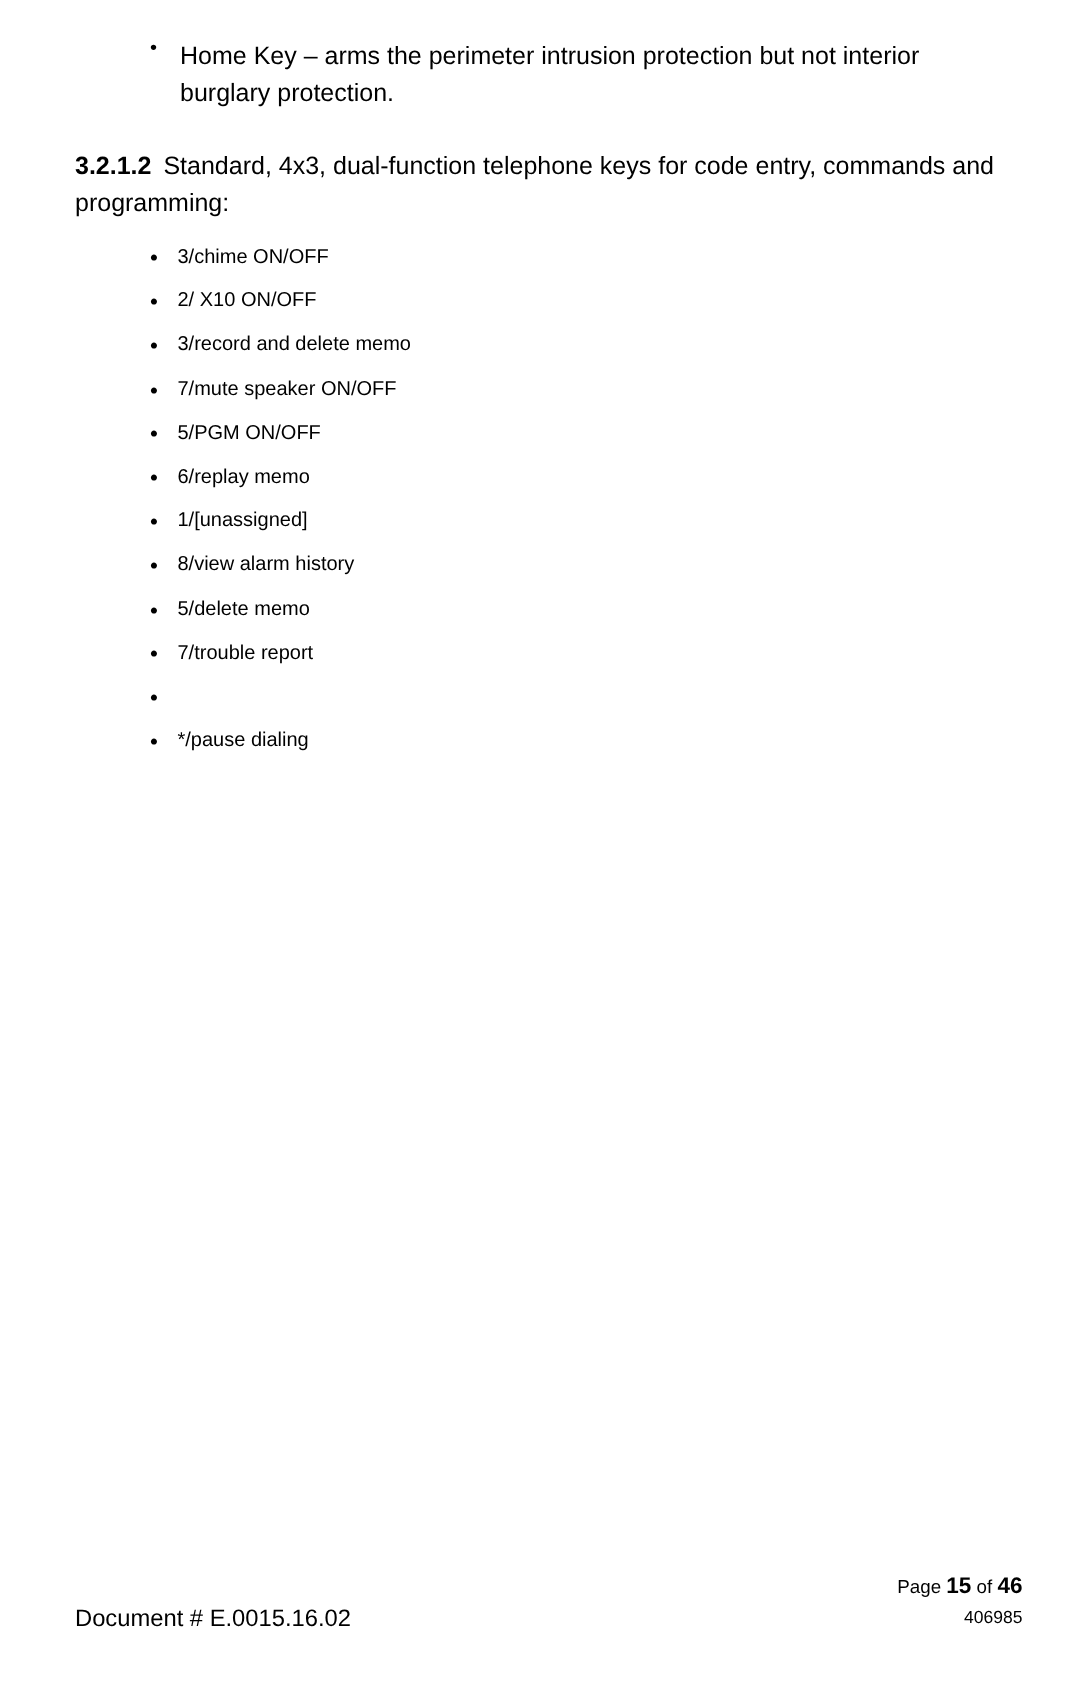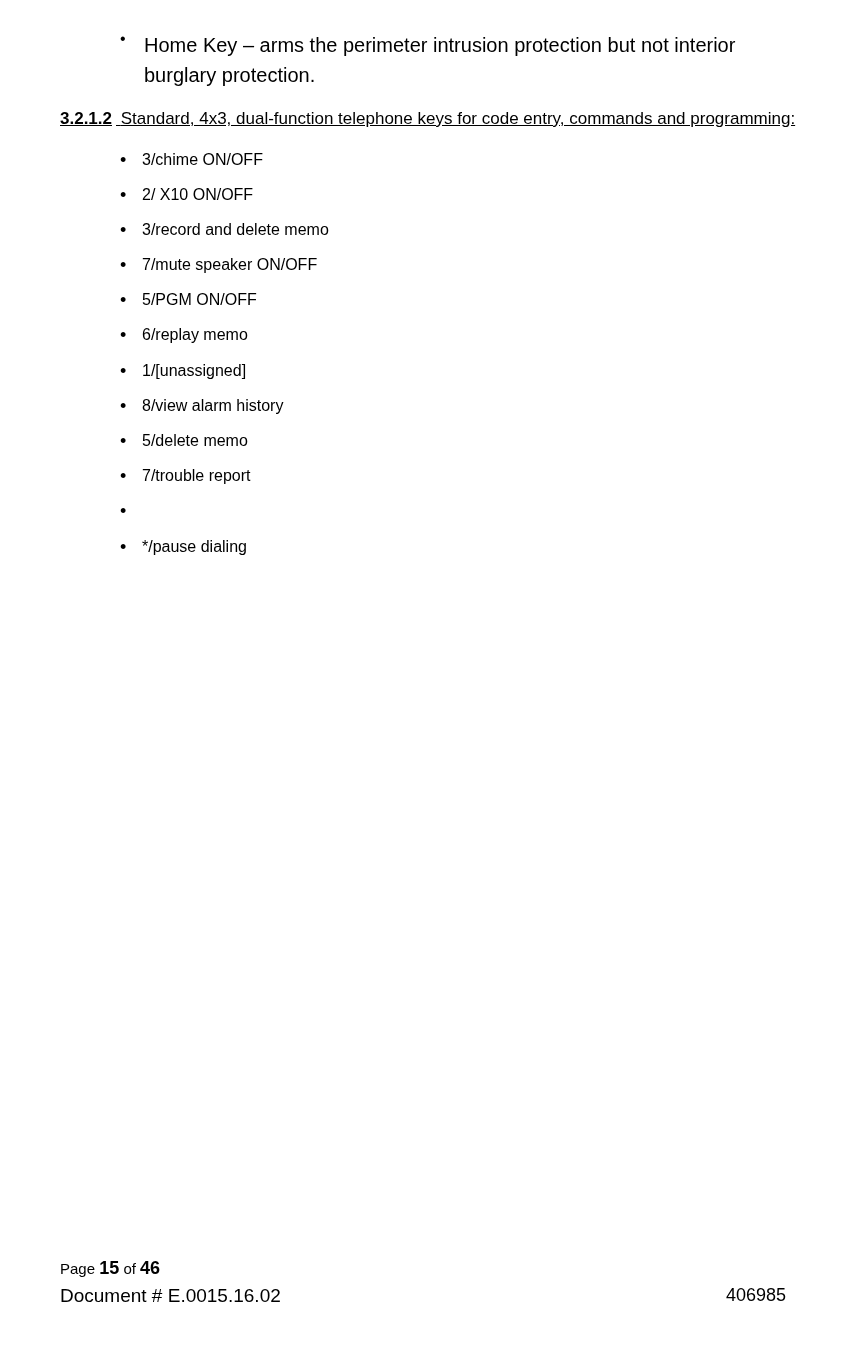--- a/index.html
+++ b/index.html
@@ -34,25 +34,24 @@
       font-size: 16px;
       margin-right: 6px;
     }
 
     .intro-bullet .bullet-text {
       font-size: 20px;
       line-height: 1.5;
     }
 
     .section-heading {
-      font-size: 17px;
+      font-size: 20px;
       line-height: 1.5;
-      margin-top: 16px;
+      margin-top: 28px;
       margin-bottom: 16px;
-      text-decoration: underline;
     }
 
     .section-heading .section-number {
       font-weight: bold;
       margin-right: 4px;
     }
 
     .bullet-list {
       margin-left: 60px;
       list-style: none;
@@ -75,21 +74,22 @@
 
     .bullet-list li .bullet-text {
       font-size: 16px;
       line-height: 1.5;
     }
 
     .page-footer {
       position: absolute;
       bottom: 40px;
       left: 60px;
-      right: 76px;
+      right: 44px;
+      text-align: right;
     }
 
     .footer-page {
       font-size: 15px;
       margin-bottom: 6px;
     }
 
     .footer-page .page-label {
       font-size: 15px;
     }
@@ -103,21 +103,21 @@
       display: flex;
       justify-content: space-between;
       font-size: 14px;
     }
 
     .footer-doc .doc-number {
       font-size: 19px;
     }
 
     .footer-doc .doc-id {
-      font-size: 18px;
+      font-size: 14px;
     }
   </style>
 </head>
 <body>
 
 <div class="page-content">
 
   <div class="intro-bullet">
     <span class="bullet-dot">•</span>
     <span class="bullet-text">Home Key – arms the perimeter intrusion protection but not interior burglary protection.</span>

